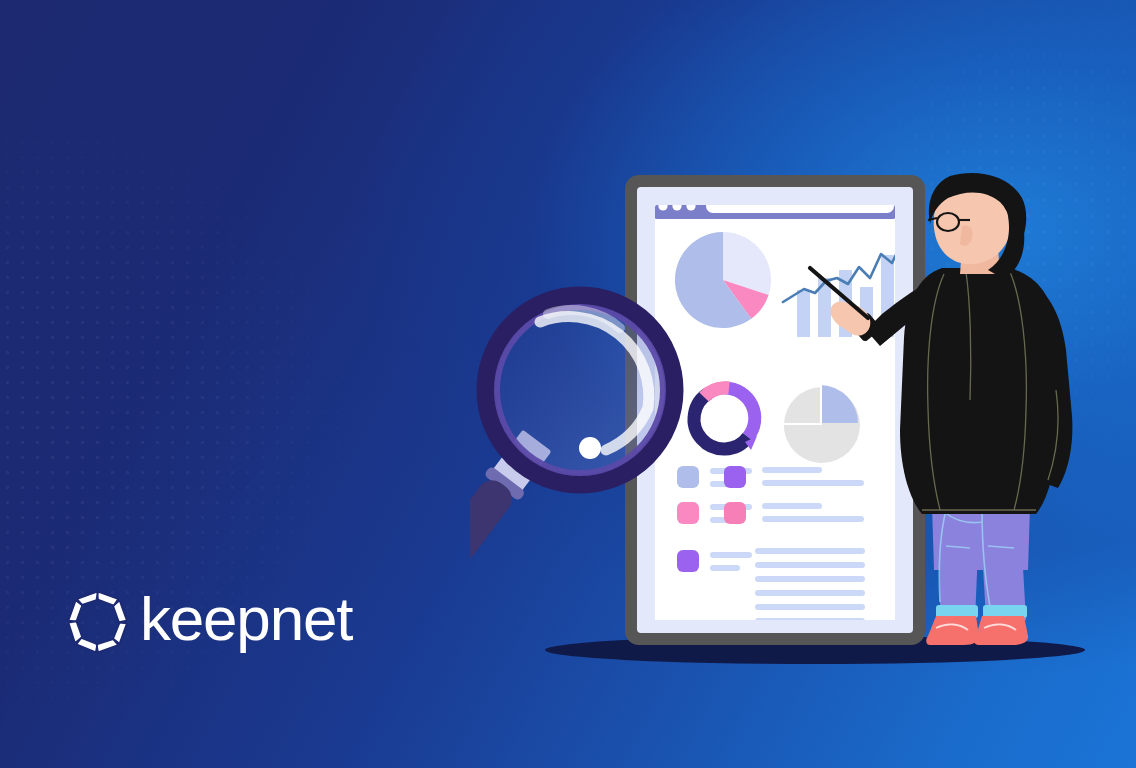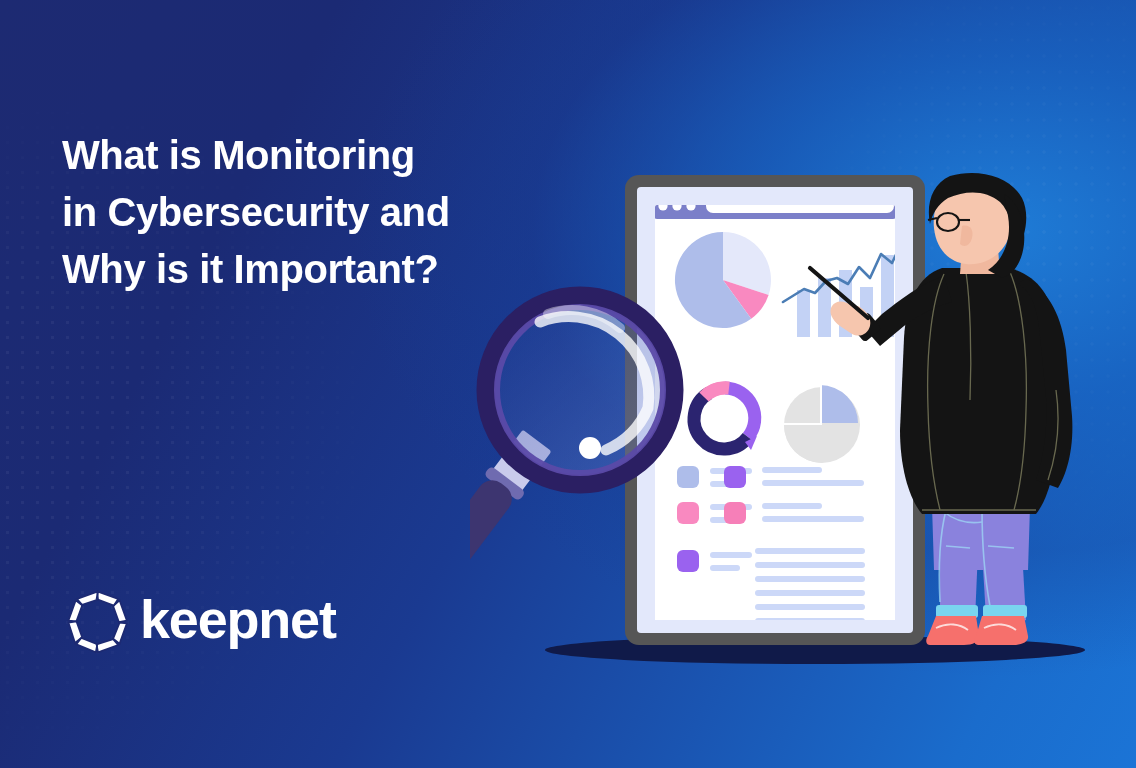--- a/index.html
+++ b/index.html
@@ -49,42 +49,39 @@
 
   
   #logo{
     position:absolute;
     left:62px; top:586px;
     display:flex;align-items:center;gap:6px;
   }
   #logo-mark{width:72px;height:72px;display:block;}
   #logo-word{
     color:#ffffff;
-    font-size:54px;
+    font-size:62px;
     line-height:54px;
-    font-weight:bold;
+    font-weight:normal;
     letter-spacing:-1.2px;
     padding-bottom:6px;
   }
 
   
   #illus{position:absolute;left:470px;top:150px;width:666px;height:560px;}
   #illus svg{display:block;}
 </style>
 </head>
 <body>
 
 <div id="stage">
 
   <div id="dots"></div>
   <div id="dots2"></div>
 
-  <h1 id="headline">What is Monitoring
-in Cybersecurity and
-Why is it Important?</h1>
 
   <div id="logo">
     <svg id="logo-mark" viewBox="0 0 100 100">
       <g fill="#ffffff">
         <path d="M50 8 L78 18 L72 27 L48 18 Z"></path>
         <path d="M80 20 L90 48 L79 50 L71 28 Z"></path>
         <path d="M90 52 L80 80 L71 73 L80 51 Z"></path>
         <path d="M78 82 L50 92 L48 81 L71 74 Z"></path>
         <path d="M47 92 L20 81 L27 72 L49 81 Z"></path>
         <path d="M18 79 L9 51 L20 49 L28 71 Z"></path>

